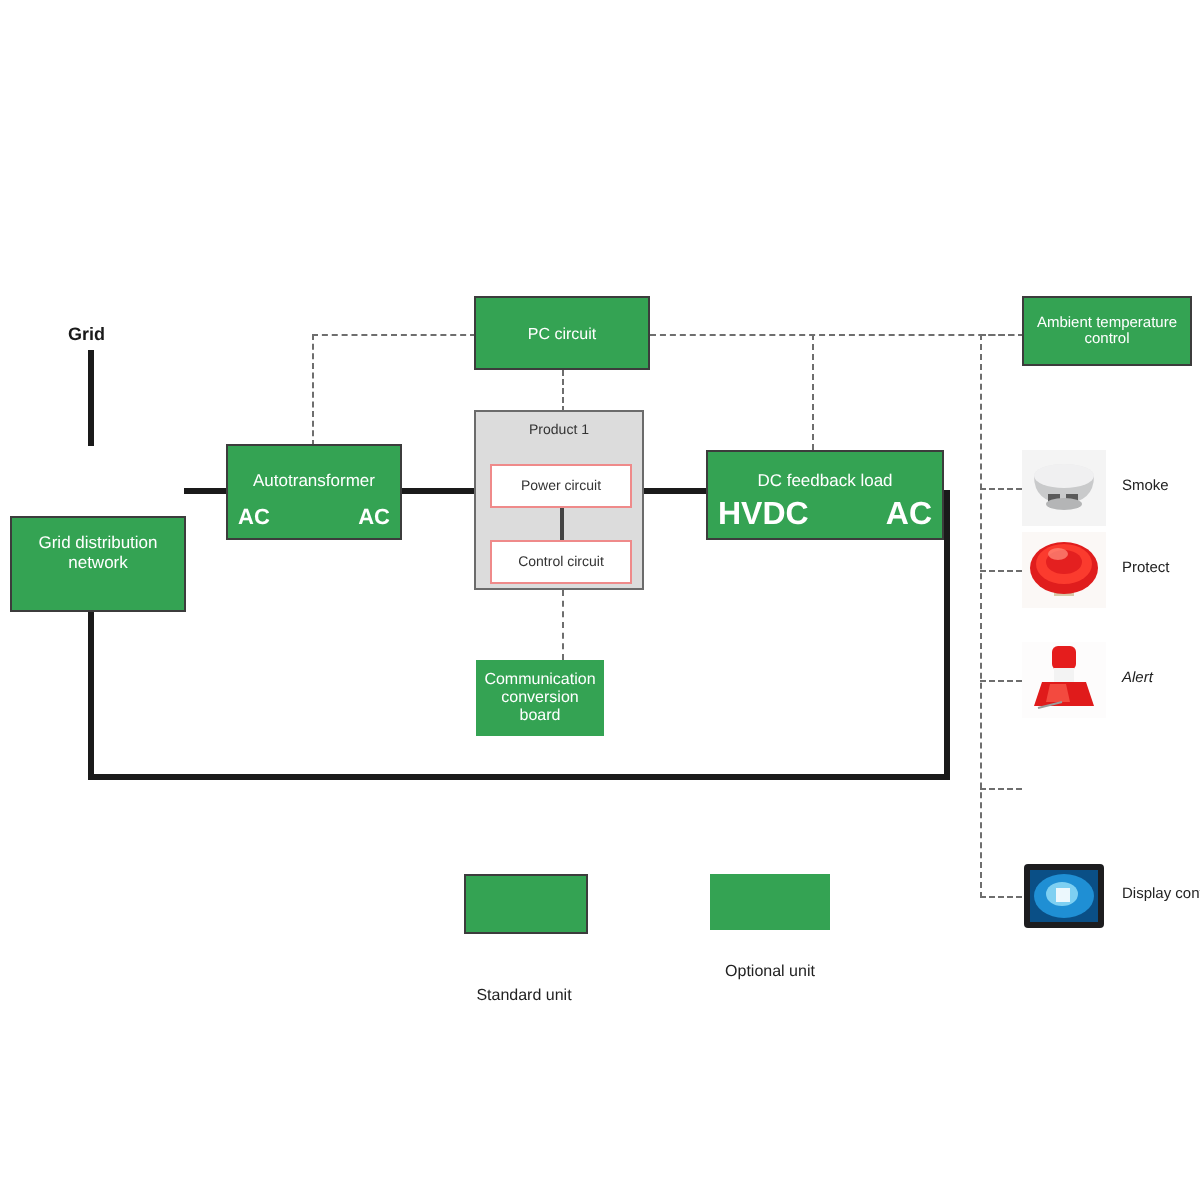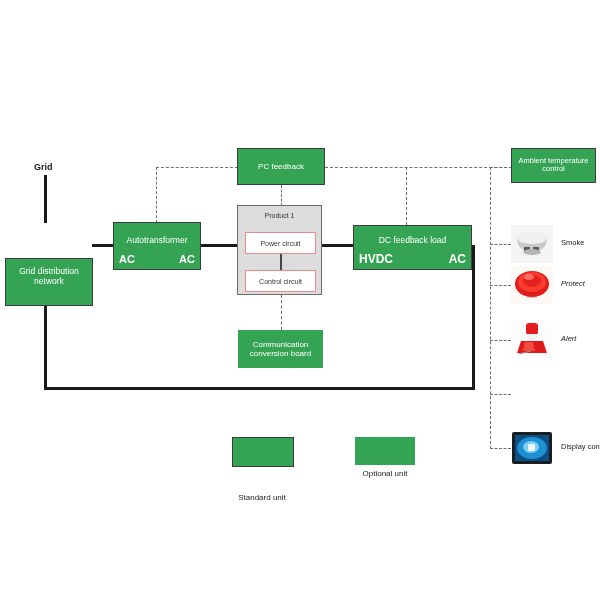--- a/index.html
+++ b/index.html
@@ -25,31 +25,31 @@
   .green{background:#34a353;}
   .bordered{border:1.5px solid #3c3c3c;}
   .noborder{border:none;}
 
   
   #grid-dist{left:5px;top:222px;width:88px;height:48px;font-size:8.5px;margin-top:36px;}
   #autotrans{left:113px;top:222px;width:88px;height:48px;font-size:8.5px;}
   #dcload{left:353px;top:225px;width:119px;height:45px;font-size:8.5px;}
   #pcsoft{left:237px;top:148px;width:88px;height:37px;font-size:8px;}
   #ambient{left:511px;top:148px;width:85px;height:35px;font-size:7.5px;}
-  #commboard{left:238px;top:330px;width:85px;height:38px;font-size:8px;}
+  #commboard{left:238px;top:330px;width:64px;height:38px;font-size:8px;}
 
   .node-title{position:absolute;left:0;right:0;top:50%;transform:translateY(-50%);
               padding:0 3px;pointer-events:none;}
   #grid-dist .node-title,#autotrans .node-title{top:40%;}
   #dcload .node-title{top:35%;}
 
   .corner{position:absolute;font-size:11px;font-weight:bold;color:#fff;bottom:3px;}
   .corner.l{left:5px;}
   .corner.r{right:5px;}
-  #dcload .corner{font-size:12px;bottom:2px;}
+  #dcload .corner{font-size:16px;bottom:2px;}
 
   
   #product1{
     position:absolute;left:237px;top:205px;width:85px;height:90px;
     background:#dcdcdc;border:1.3px solid #6b6b6b;box-sizing:border-box;
   }
   #product1-label{position:absolute;left:0;right:0;top:6px;text-align:center;
                   font-size:7px;color:#333;}
   .subbox{
     position:absolute;box-sizing:border-box;
@@ -133,21 +133,21 @@
     <span class="corner r">AC</span>
   </div>
 
   <div class="node green bordered" id="dcload">
     <span class="node-title">DC feedback load</span>
     <span class="corner l">HVDC</span>
     <span class="corner r">AC</span>
   </div>
 
   <div class="node green bordered" id="pcsoft">
-    <span class="node-title">PC feedback</span>
+    <span class="node-title">PC circuit</span>
   </div>
 
   <div class="node green bordered" id="ambient">
     <span class="node-title">Ambient temperature control</span>
   </div>
 
   <div class="node green noborder" id="commboard">
     <span class="node-title">Communication conversion board</span>
   </div>
 
@@ -170,21 +170,21 @@
         <path d="M6 13 q0 13 15 14 q15 -1 15 -14 z" fill="#c9cacb"></path>
         <ellipse cx="21" cy="13" rx="15" ry="6" fill="#f0f0f1"></ellipse>
         <rect x="13" y="22" width="6" height="4" fill="#5a5a5a"></rect>
         <rect x="22" y="22" width="6" height="4" fill="#5a5a5a"></rect>
         <ellipse cx="21" cy="27" rx="9" ry="3" fill="#b4b5b6"></ellipse>
       </svg>
     </div>
     <span class="icon-cap">Smoke</span>
   </div>
 
-  <div class="icon-row" style="top:266px;font-style:italic;">
+  <div class="icon-row" style="top:266px;">
     <div class="icon-thumb">
       <svg width="42" height="38" viewBox="0 0 42 38">
         <rect width="42" height="38" fill="#fbf8f6"></rect>
         <rect x="16" y="24" width="10" height="8" fill="#d8c9a8"></rect>
         <ellipse cx="21" cy="18" rx="17" ry="13" fill="#e01d1d"></ellipse>
         <ellipse cx="21" cy="16" rx="14" ry="10" fill="#fb3b2e"></ellipse>
         <ellipse cx="21" cy="15" rx="9" ry="6" fill="#e42020"></ellipse>
         <ellipse cx="18" cy="11" rx="5" ry="3" fill="#ff8a7a" opacity="0.75"></ellipse>
       </svg>
     </div>
@@ -217,15 +217,15 @@
         <rect x="17" y="15" width="7" height="7" fill="#ffffff" opacity="0.85"></rect>
       </svg>
     </div>
     <span class="icon-cap">Display contr</span>
   </div>
 
   <div class="legend-sw bordered" style="left:232px;top:437px;"></div>
   <div class="legend-cap" style="left:212px;top:469px;margin-top:24px;">Standard unit</div>
 
   <div class="legend-sw noborder" style="left:355px;top:437px;"></div>
-  <div class="legend-cap" style="left:335px;top:469px;">Optional unit</div>
+  <div class="legend-cap" style="left:335px;top:481px;">Optional unit</div>
 
 </div>
 
 </body></html>

